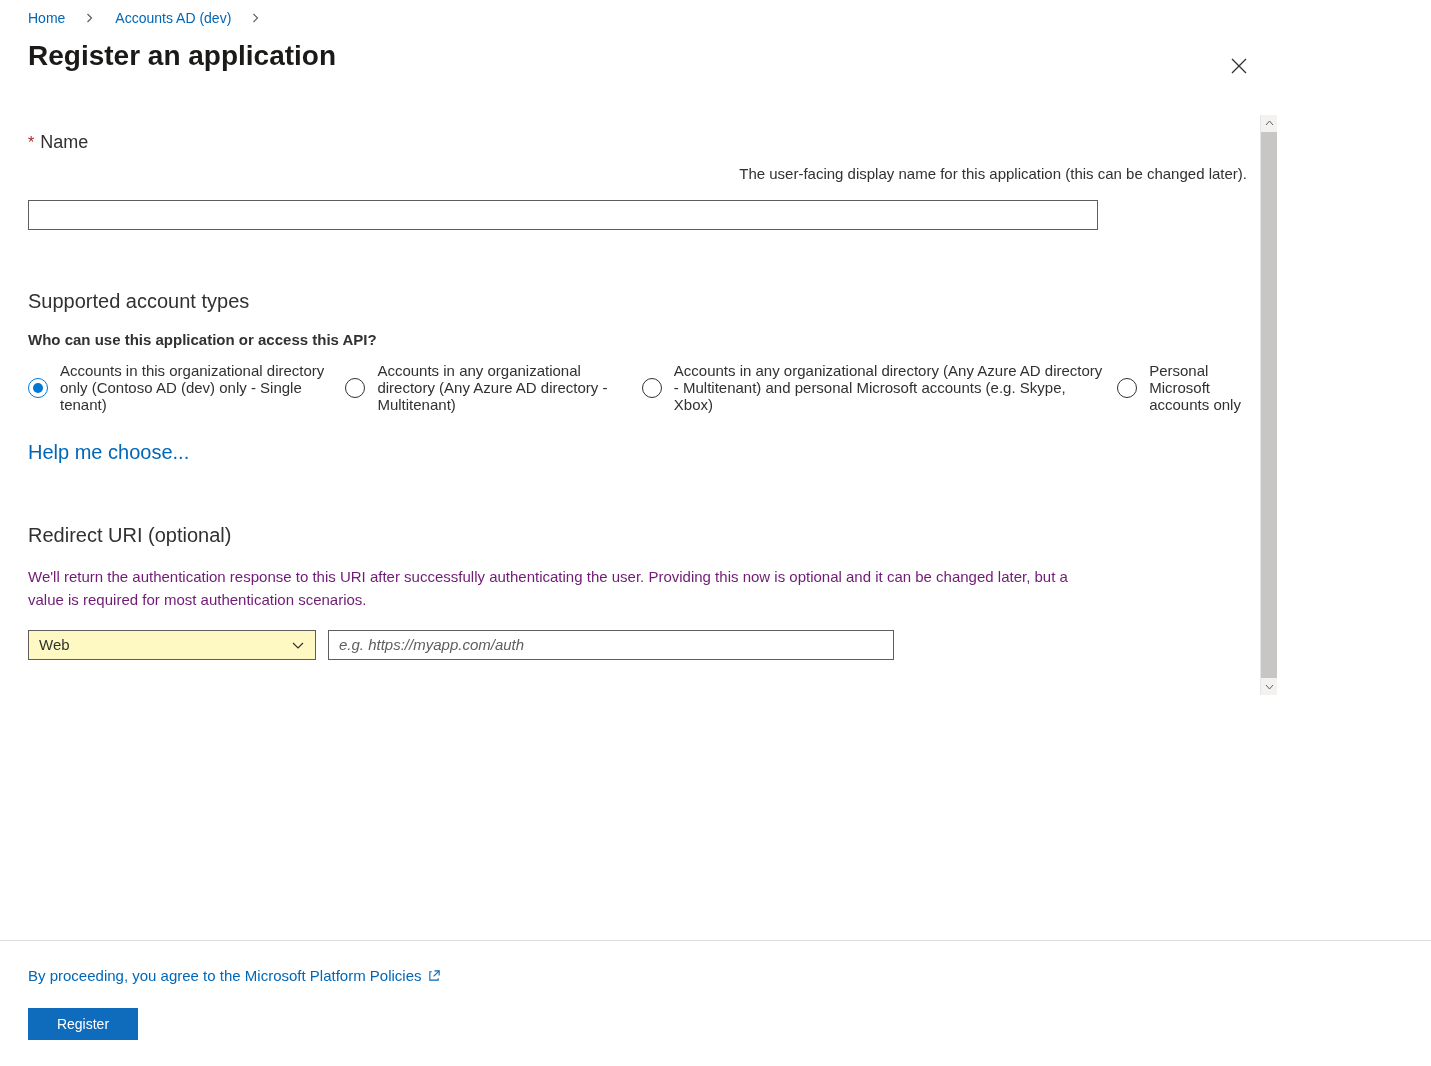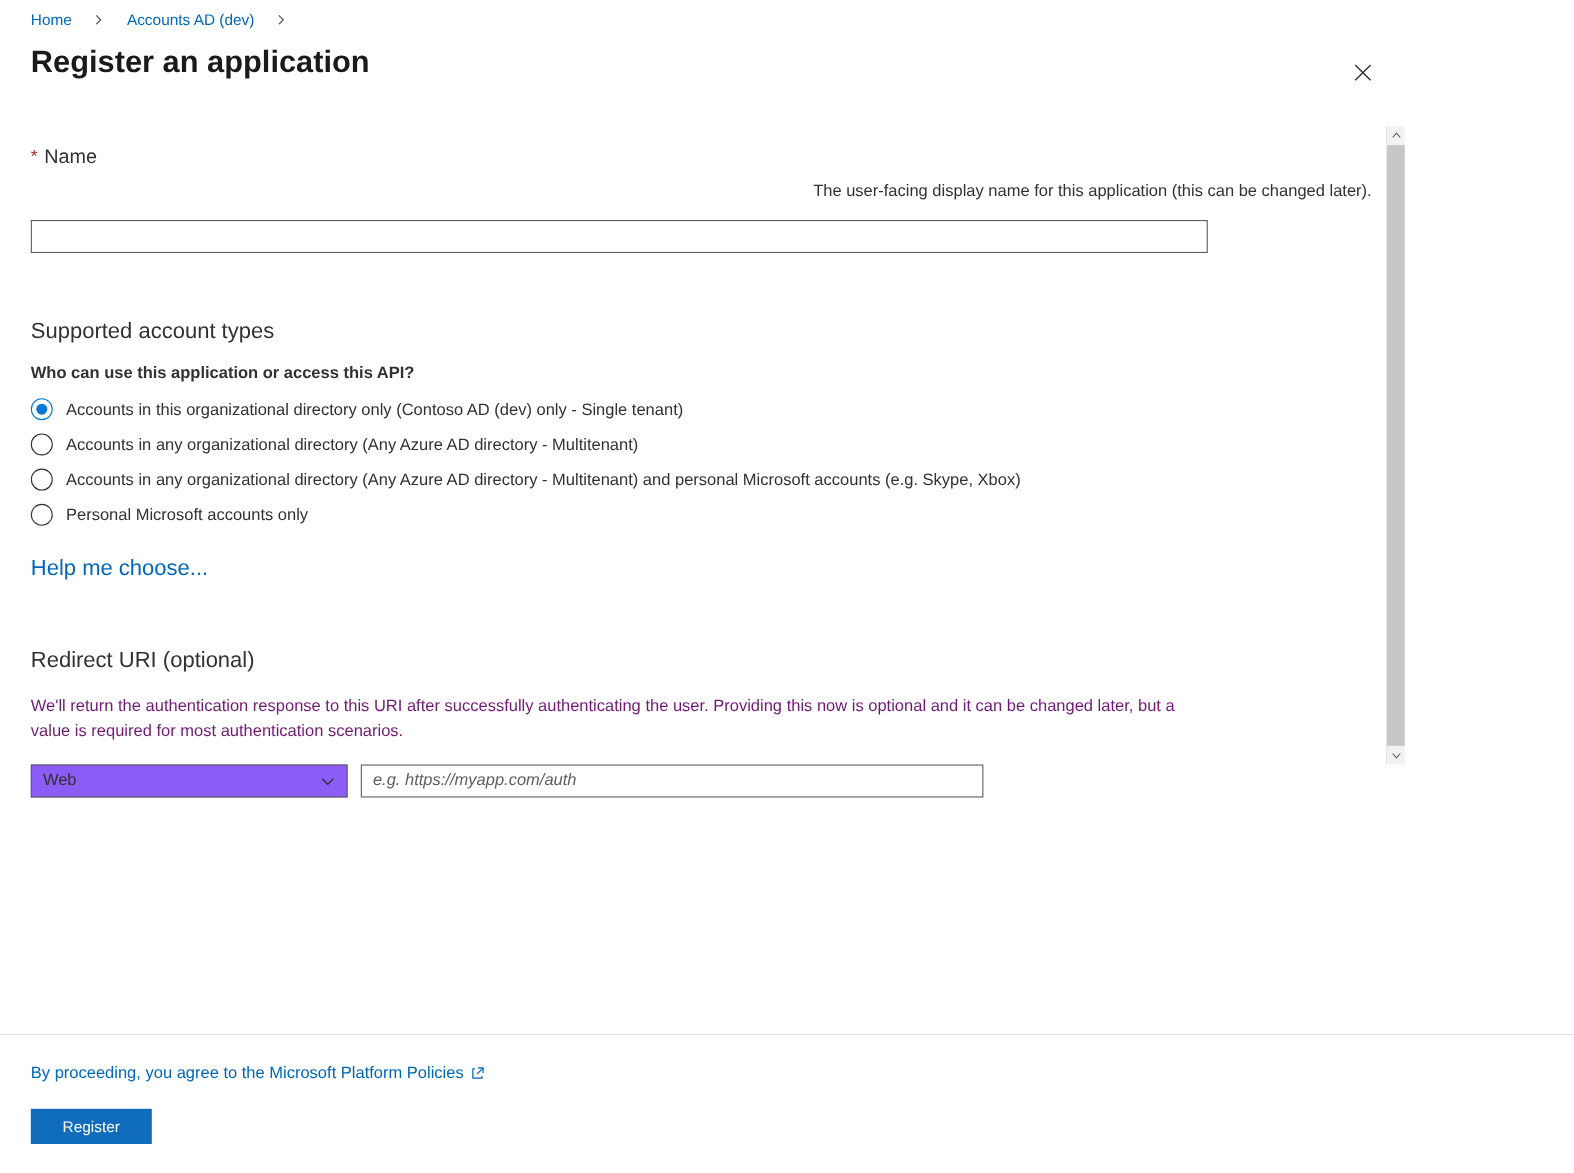--- a/index.html
+++ b/index.html
@@ -89,21 +89,21 @@
     font-weight: 400;
     color: #323130;
     margin: 60px 0 18px 0;
   }
   .sub-question {
     font-size: 15px;
     font-weight: 600;
     color: #323130;
     margin-bottom: 14px;
   }
-  .radio-list { display: flex; flex-direction: column; gap: 12px; }
+  .radio-list { display: flex; flex-direction: row; gap: 12px; }
   .radio-row {
     display: flex;
     align-items: center;
     gap: 12px;
     cursor: pointer;
     font-size: 15px;
     color: #323130;
   }
   .radio-circle {
     width: 20px;
@@ -146,21 +146,21 @@
   .dropdown {
     width: 288px;
     height: 30px;
     border: 1px solid #605e5c;
     display: flex;
     align-items: center;
     justify-content: space-between;
     padding: 0 10px;
     font-size: 15px;
     cursor: pointer;
-    background: #8b5cf6;
+    background: #fef9c3;
   }
   .uri-input {
     width: 566px;
     height: 30px;
     border: 1px solid #605e5c;
     padding: 4px 10px;
     font-size: 15px;
     font-family: inherit;
     outline: none;
     font-style: italic;

